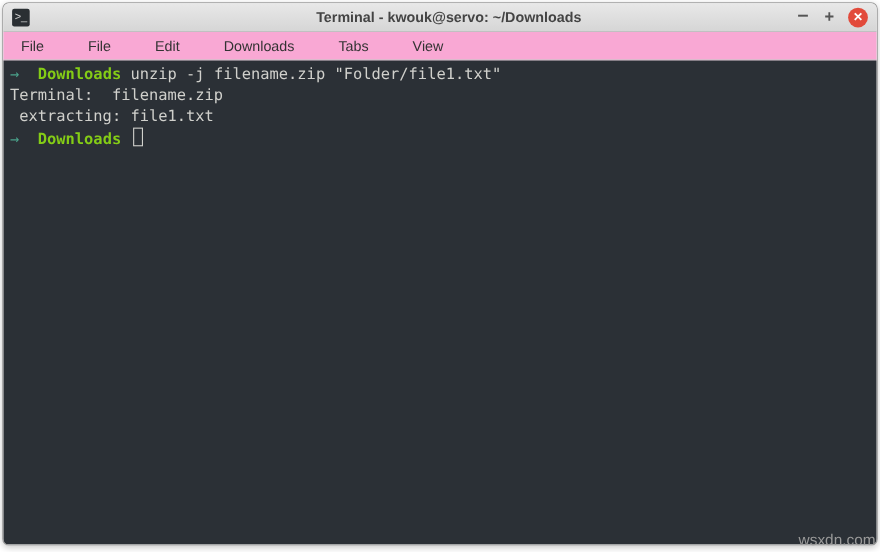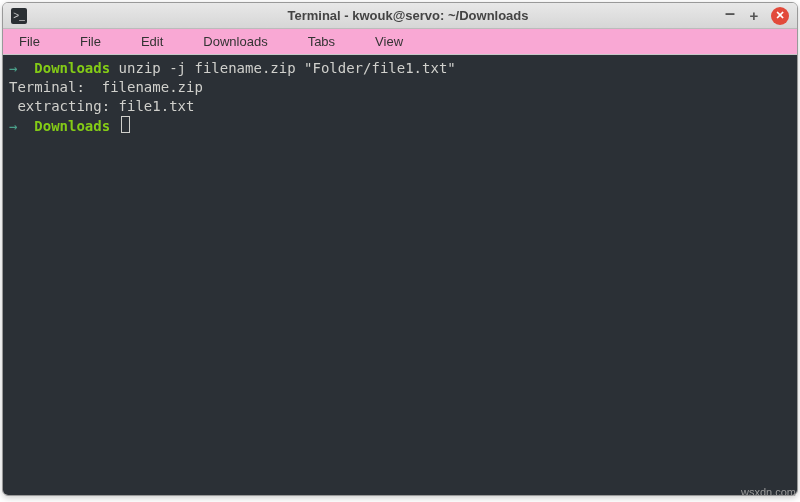--- a/index.html
+++ b/index.html
@@ -119,21 +119,21 @@
       width: 9px;
       height: 17px;
       border: 1px solid #d0d0cc;
       margin-left: 2px;
       vertical-align: -2px;
     }
     .watermark {
       position: absolute;
       right: 4px;
       bottom: 4px;
-      font-size: 11px;
+      font-size: 14px;
       color: #999;
       font-family: sans-serif;
     }
   </style>
 </head>
 <body>
 
 <div class="window">
   <div class="titlebar">
     <span class="app-icon">&gt;_</span>

